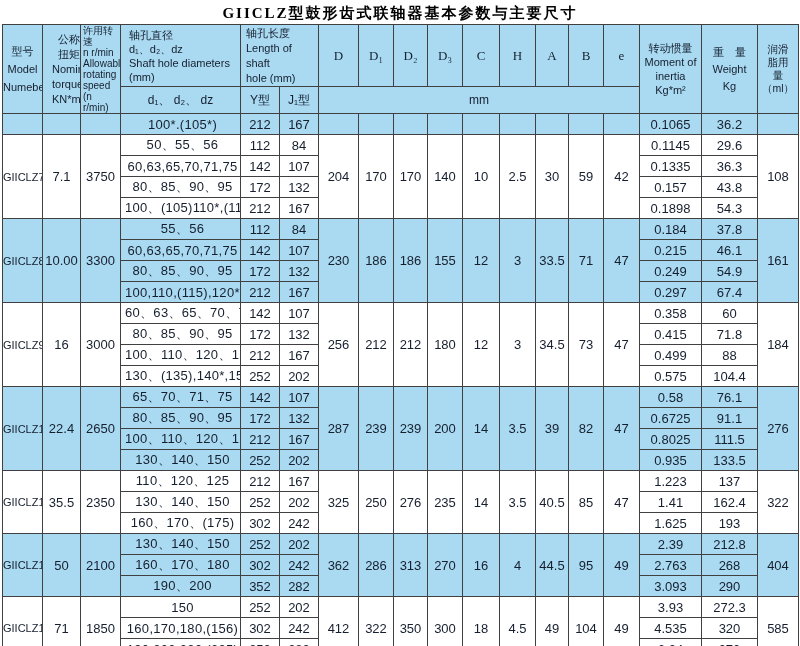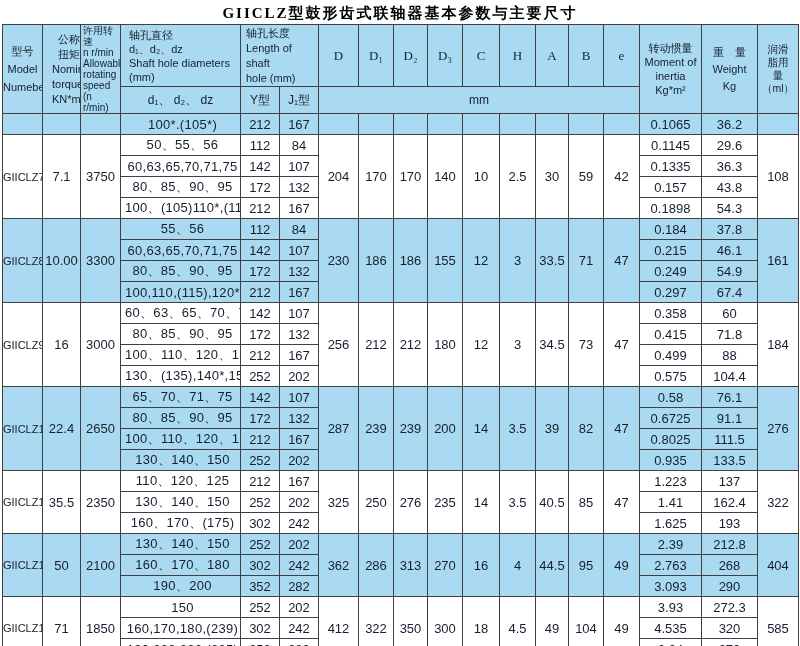--- a/index.html
+++ b/index.html
@@ -373,21 +373,21 @@
         <td rowspan="3" class="td-num">18</td>
         <td rowspan="3" class="td-num">4.5</td>
         <td rowspan="3" class="td-num">49</td>
         <td rowspan="3" class="td-num">104</td>
         <td rowspan="3" class="td-num">49</td>
         <td class="td-num">3.93</td>
         <td class="td-num">272.3</td>
         <td rowspan="3" class="td-num">585</td>
       </tr>
       <tr class="white">
-        <td class="td-bore">160,170,180,(239)</td>
+        <td class="td-bore">160,170,180,(156)</td>
         <td class="td-num">302</td>
         <td class="td-num">242</td>
         <td class="td-num">4.535</td>
         <td class="td-num">320</td>
       </tr>
       <tr class="white">
         <td class="td-bore">190,200,220,(225)</td>
         <td class="td-num">352</td>
         <td class="td-num">282</td>
         <td class="td-num">6.34</td>

